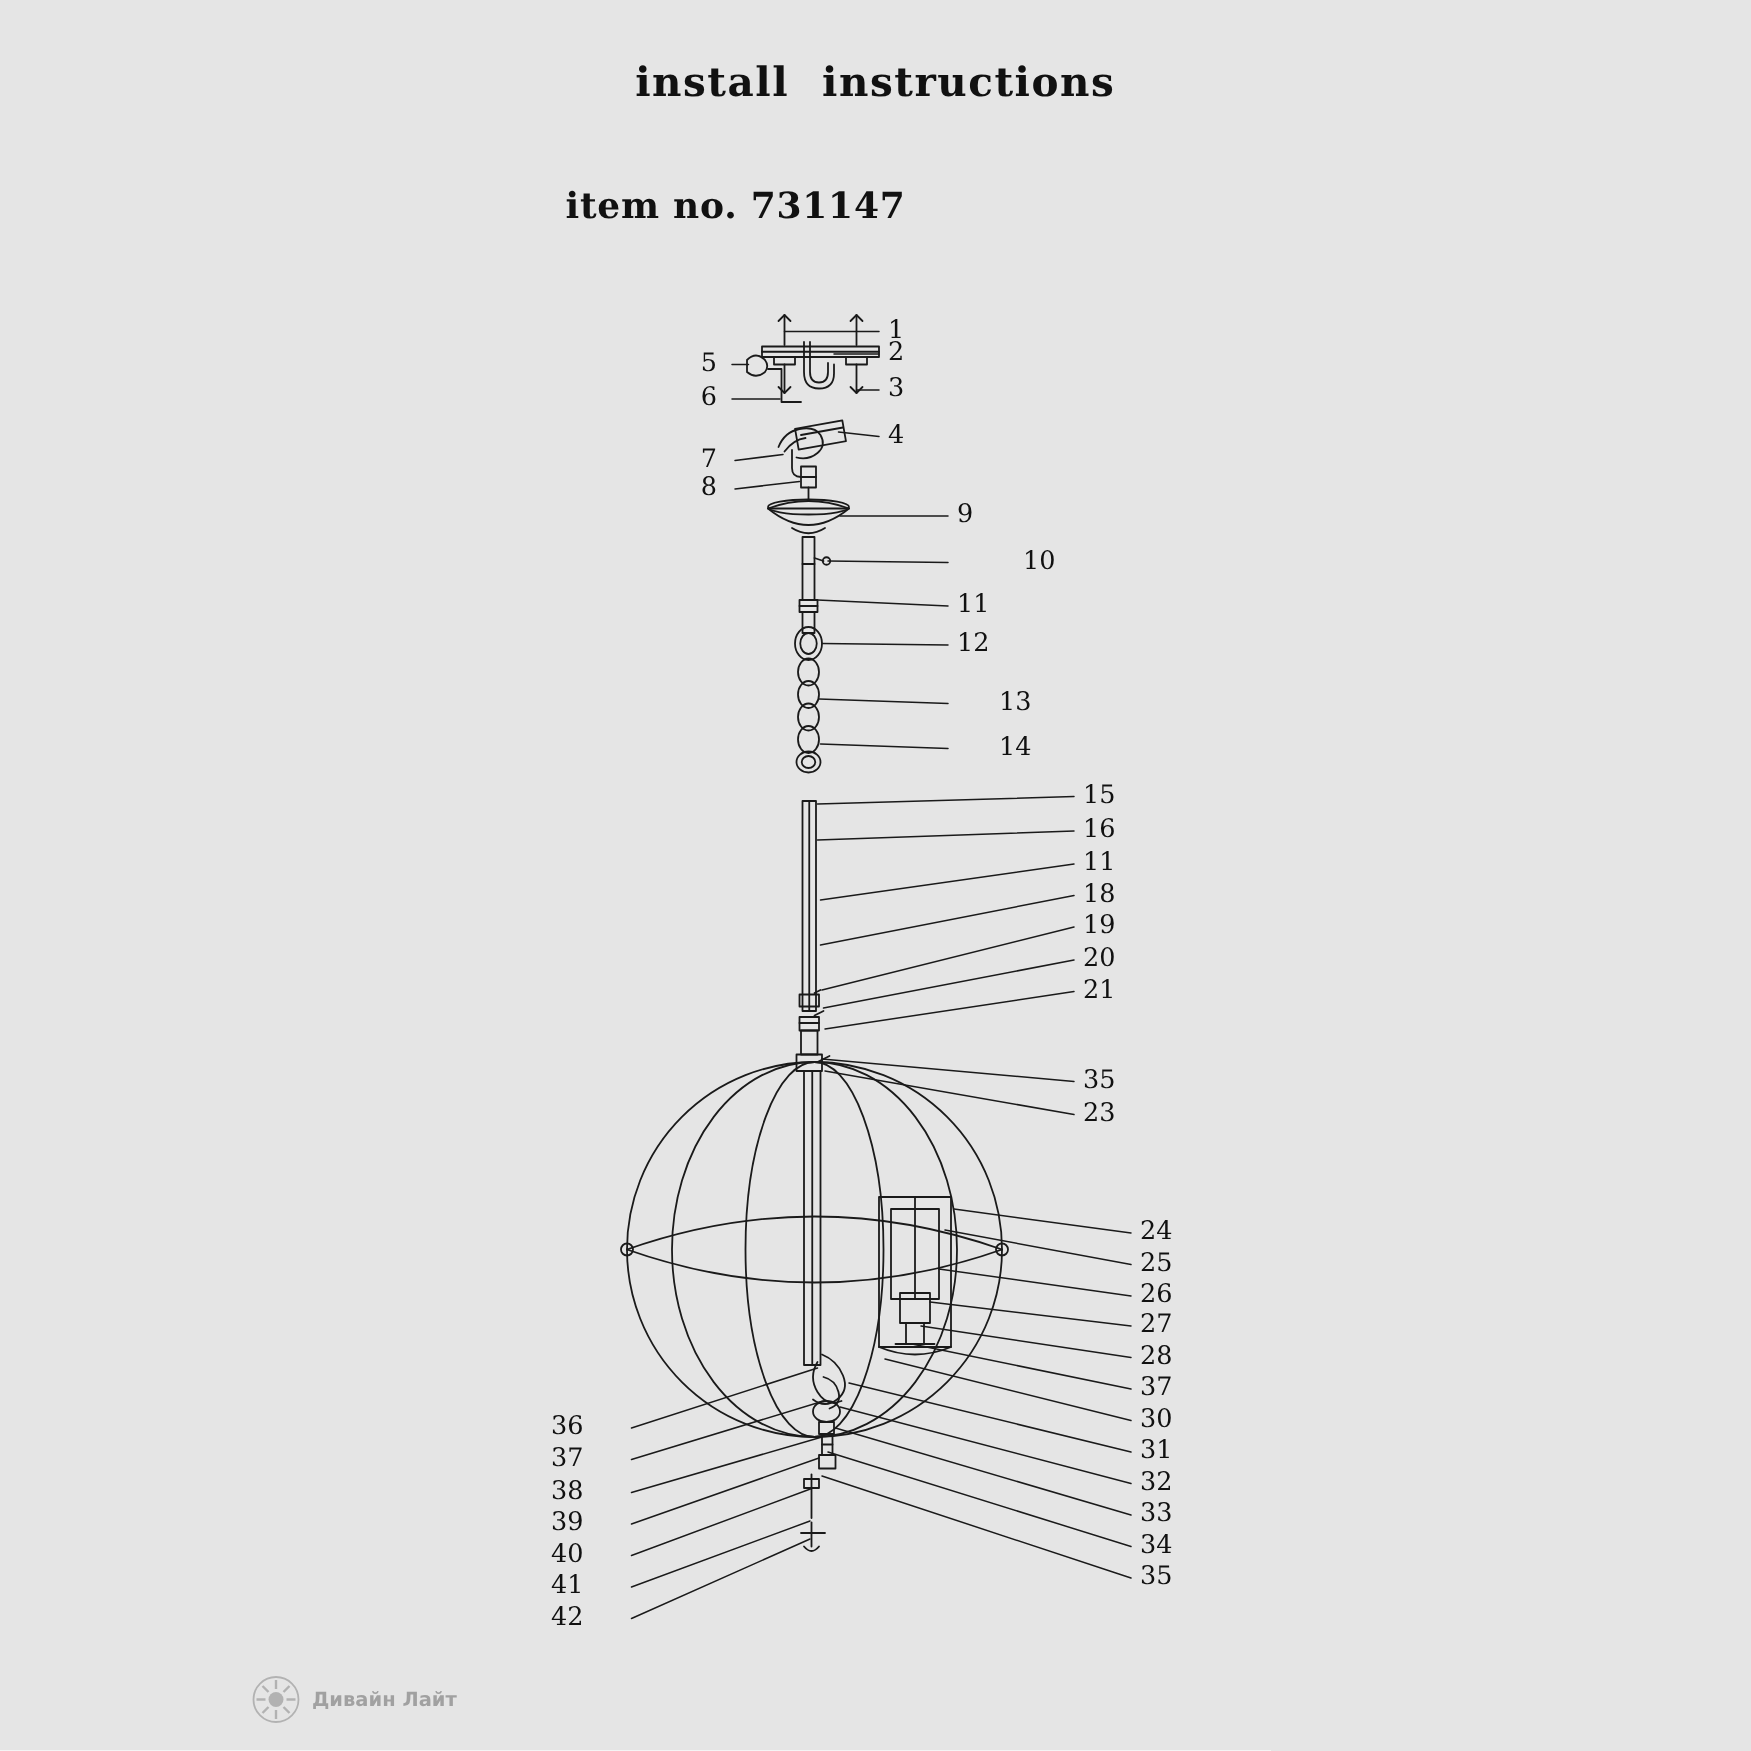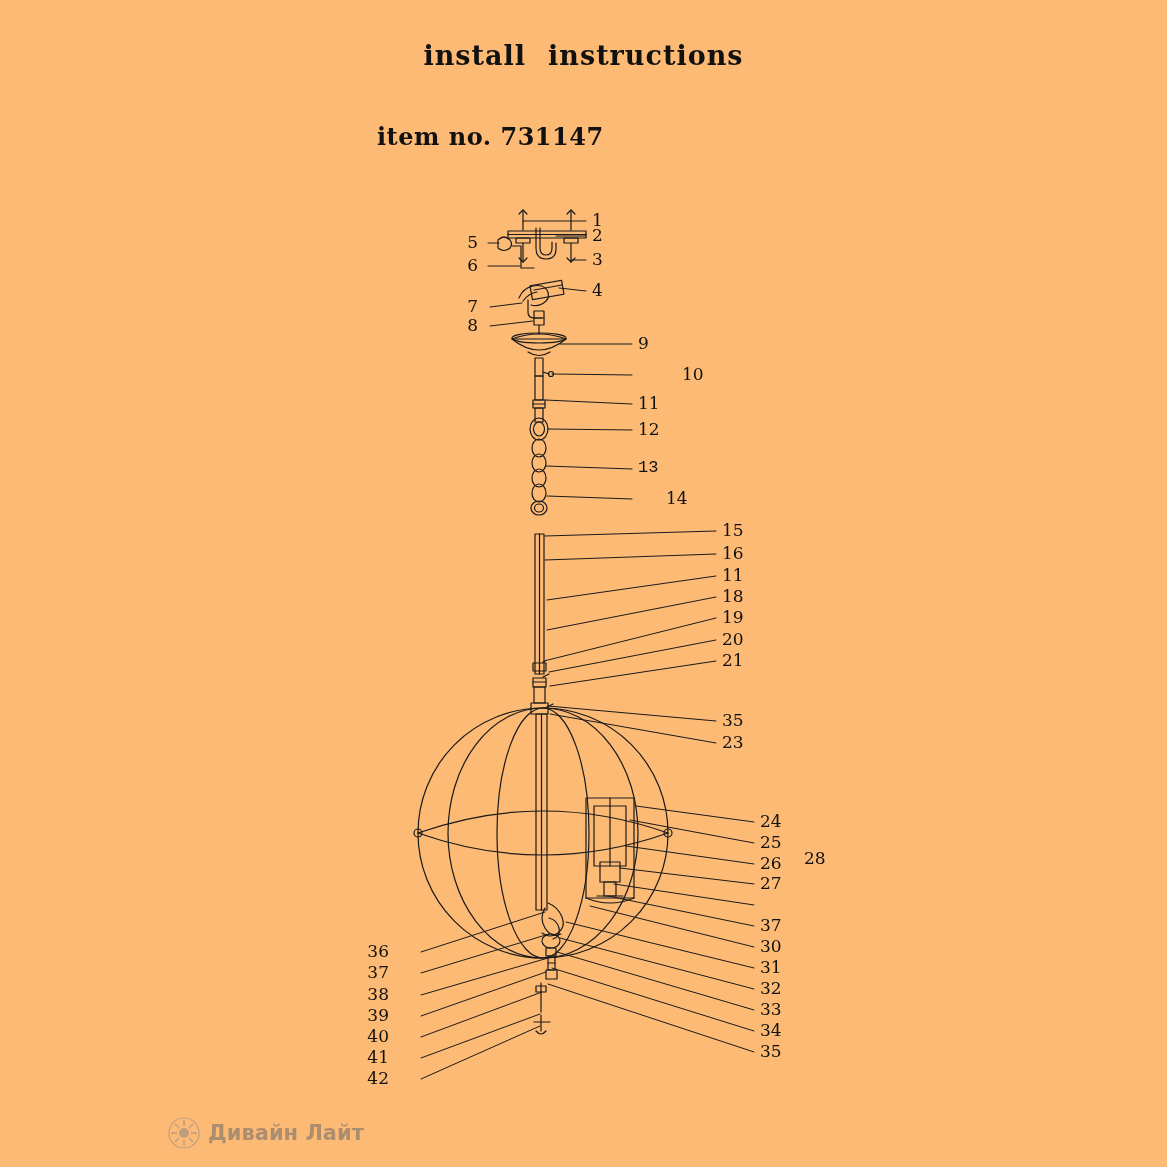--- a/index.html
+++ b/index.html
@@ -11,21 +11,21 @@
     width: 1167px;
     height: 1167px;
     position: relative;
     font-family: "DejaVu Serif", serif;
     color: #1a1a1a;
     overflow: hidden;
   }
   #page {
     position: absolute;
     inset: 0;
-    background: #fdba74;
+    background: #e5e5e5;
   }
   .title {
     position: absolute;
     top: 40px;
     left: 0;
     width: 100%;
     text-align: center;
     font-size: 27px;
     letter-spacing: 1px;
     font-family: "DejaVu Serif", serif;
@@ -62,21 +62,21 @@
     position: absolute;
     left: 168px;
     bottom: 18px;
     display: flex;
     align-items: center;
     gap: 8px;
     opacity: 0.55;
   }
   .watermark-text {
     font-family: "DejaVu Sans", sans-serif;
-    font-size: 21px;
+    font-size: 13px;
     color: #6b6b6b;
     font-weight: 700;
   }
   .wm-icon { display: block; }
 </style>
 </head>
 <body>
 
 <div id="page">
 
@@ -262,36 +262,36 @@
       <div class="callout-label" style="top: 249px; left: 592px;">3</div>
       <div class="callout-label" style="top: 280px; left: 592px;">4</div>
       <div class="callout-label" style="top: 232px; left: 456px; width: 22px; text-align: right;">5</div>
       <div class="callout-label" style="top: 255px; left: 456px; width: 22px; text-align: right;">6</div>
       <div class="callout-label" style="top: 296px; left: 456px; width: 22px; text-align: right;">7</div>
       <div class="callout-label" style="top: 315px; left: 456px; width: 22px; text-align: right;">8</div>
       <div class="callout-label" style="top: 333px; left: 638px;">9</div>
       <div class="callout-label" style="top: 364px; left: 638px; margin-left: 44px;">10</div>
       <div class="callout-label" style="top: 393px; left: 638px;">11</div>
       <div class="callout-label" style="top: 419px; left: 638px;">12</div>
-      <div class="callout-label" style="top: 458px; left: 638px; font-family: Liberation Mono, monospace;">13</div>
+      <div class="callout-label" style="top: 458px; left: 666px;">13</div>
       <div class="callout-label" style="top: 488px; left: 638px; margin-left: 28px;">14</div>
       <div class="callout-label" style="top: 520px; left: 722px;">15</div>
       <div class="callout-label" style="top: 543px; left: 722px;">16</div>
       <div class="callout-label" style="top: 565px; left: 722px;">11</div>
       <div class="callout-label" style="top: 586px; left: 722px;">18</div>
       <div class="callout-label" style="top: 607px; left: 722px;">19</div>
       <div class="callout-label" style="top: 629px; left: 722px;">20</div>
       <div class="callout-label" style="top: 650px; left: 722px;">21</div>
       <div class="callout-label" style="top: 710px; left: 722px;">35</div>
       <div class="callout-label" style="top: 732px; left: 722px;">23</div>
       <div class="callout-label" style="top: 811px; left: 760px;">24</div>
       <div class="callout-label" style="top: 832px; left: 760px;">25</div>
       <div class="callout-label" style="top: 853px; left: 760px;">26</div>
       <div class="callout-label" style="top: 873px; left: 760px;">27</div>
-      <div class="callout-label" style="top: 848px; left: 760px; margin-left: 44px;">28</div>
+      <div class="callout-label" style="top: 894px; left: 760px;">28</div>
       <div class="callout-label" style="top: 915px; left: 760px;">37</div>
       <div class="callout-label" style="top: 936px; left: 760px;">30</div>
       <div class="callout-label" style="top: 957px; left: 760px;">31</div>
       <div class="callout-label" style="top: 978px; left: 760px;">32</div>
       <div class="callout-label" style="top: 999px; left: 760px;">33</div>
       <div class="callout-label" style="top: 1020px; left: 760px;">34</div>
       <div class="callout-label" style="top: 1041px; left: 760px;">35</div>
       <div class="callout-label" style="top: 941px; left: 367px; width: 22px; text-align: right;">36</div>
       <div class="callout-label" style="top: 962px; left: 367px; width: 22px; text-align: right;">37</div>
       <div class="callout-label" style="top: 984px; left: 367px; width: 22px; text-align: right;">38</div>

